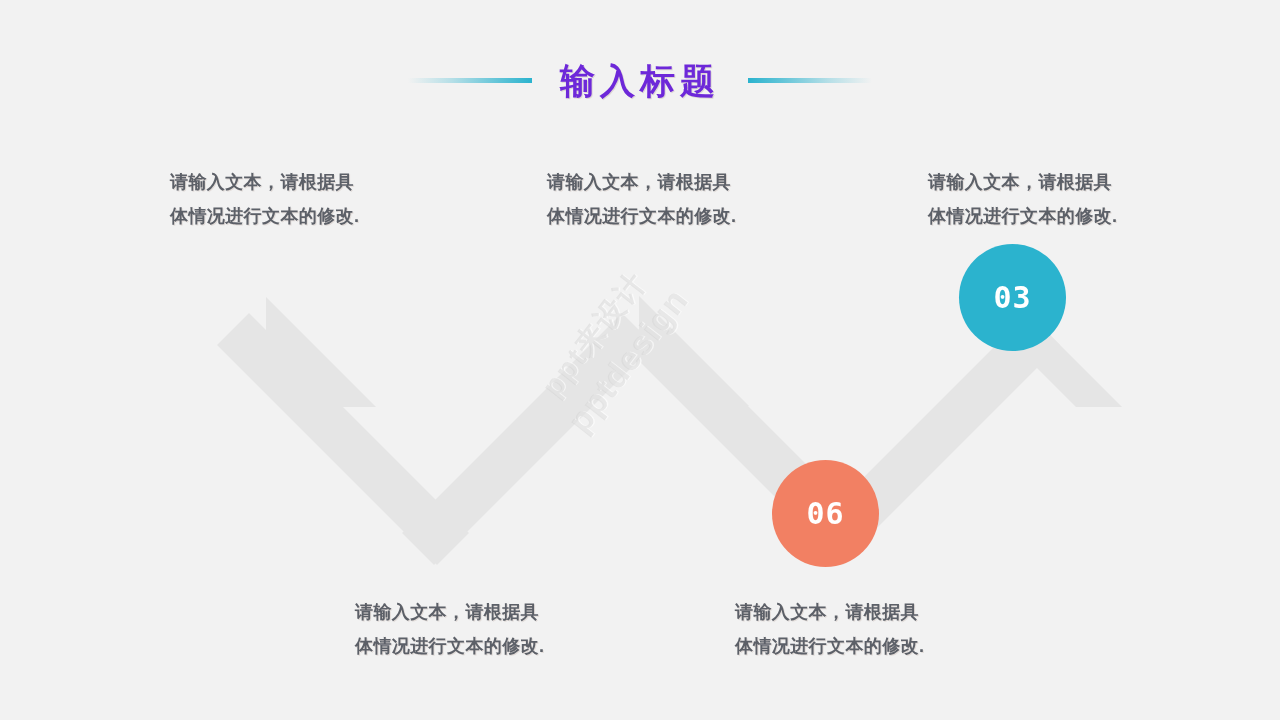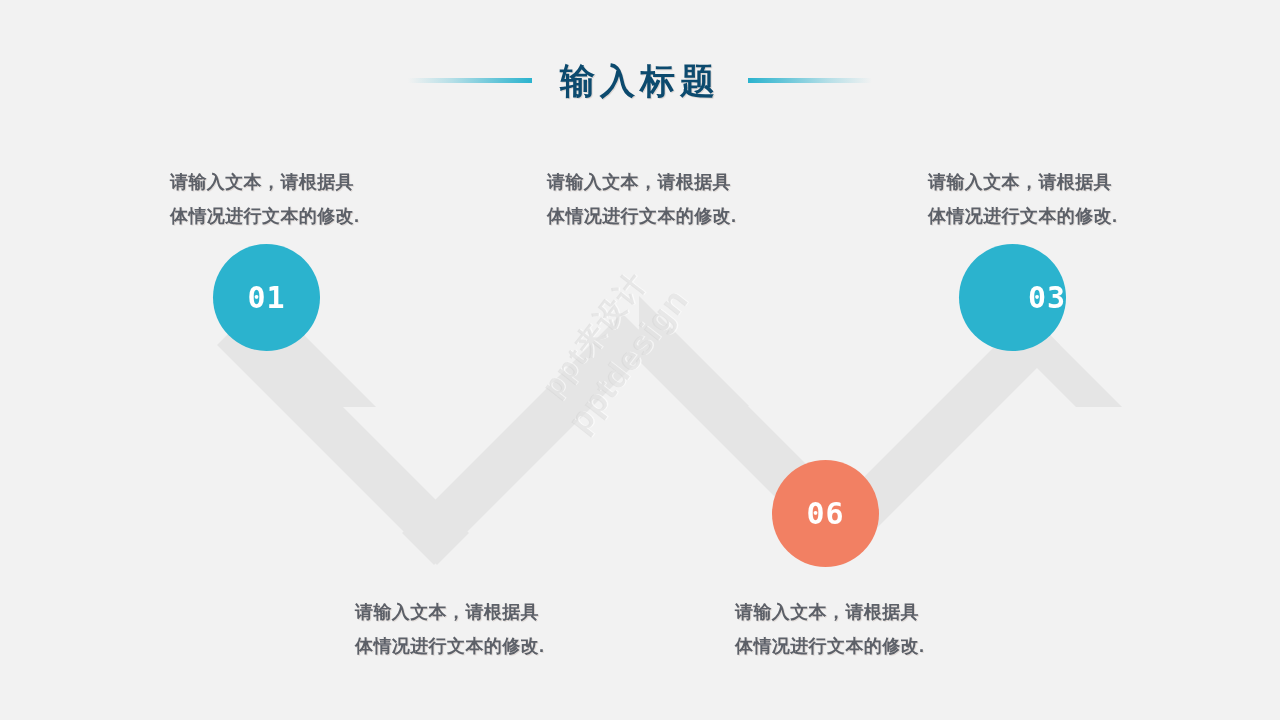--- a/index.html
+++ b/index.html
@@ -41,21 +41,21 @@
     background: linear-gradient(to right, rgba(43,179,206,0) 0%, rgba(43,179,206,0.30) 35%, rgba(43,179,206,0.75) 75%, #2bb3ce 100%);
     margin-right: 28px;
   }
   .title-line.right {
     background: linear-gradient(to left, rgba(43,179,206,0) 0%, rgba(43,179,206,0.30) 35%, rgba(43,179,206,0.75) 75%, #2bb3ce 100%);
     margin-left: 28px;
   }
   .title-text {
     font-size: 35px;
     font-weight: bold;
-    color: #0c4a6e;
+    color: #6d28d9;
     letter-spacing: 5px;
     line-height: 1;
     white-space: nowrap;
     text-shadow: 1px 1px 0 rgba(120,90,70,0.18);
   }
 
   
   .ribbon {
     position: absolute;
     left: 0;
@@ -110,21 +110,21 @@
   .node-num {
     font-family: "DejaVu Sans Mono", "Liberation Mono", monospace;
     font-size: 30px;
     font-weight: bold;
     color: #ffffff;
     letter-spacing: 1px;
     line-height: 1;
   }
   .n01 { left: 213px; top: 244px; background: #2bb3ce; }
   .n02 { left: 586px; top: 243px; background: #7c13c4; }
-  .n03 { left: 959px; top: 244px; background: #2bb3ce; justify-content: flex-end; }
+  .n03 { left: 959px; top: 244px; background: #2bb3ce; }
   .n04 { left: 399px; top: 460px; background: #f28063; }
   .n05 { left: 772px; top: 460px; background: #f28063; }
 
   
   .caption {
     position: absolute;
     font-size: 18px;
     font-weight: bold;
     color: #5c6068;
     line-height: 34px;
@@ -166,23 +166,20 @@
     <div class="wm-top">ppt来设计</div>
     <div class="wm-bottom">pptdesign</div>
   </div>
 
   <div class="title-row">
     <div class="title-line left"></div>
     <div class="title-text">输入标题</div>
     <div class="title-line right"></div>
   </div>
 
-  <div class="node n01">
-    <span class="node-num">01</span>
-  </div>
   <div class="node n03">
     <span class="node-num">03</span>
   </div>
   <div class="node n05">
     <span class="node-num">06</span>
   </div>
 
   <div class="caption cap-01">
     <span>请输入文本，请根据具</span>
     <span class="line2">体情况进行文本的修改.</span>

